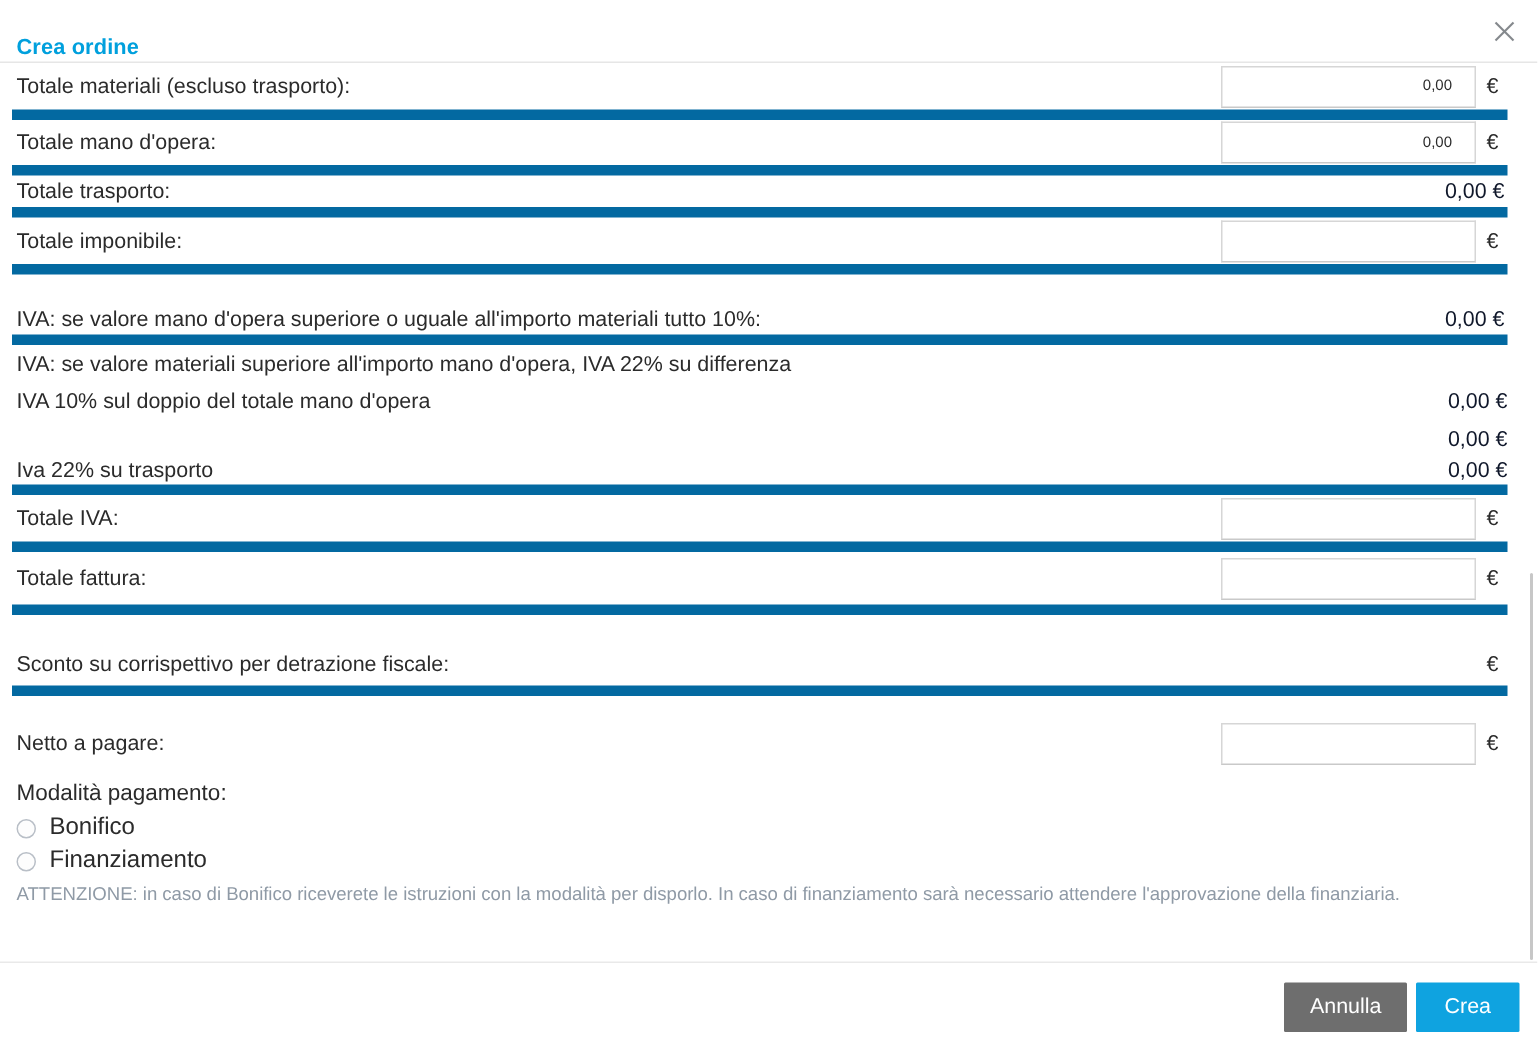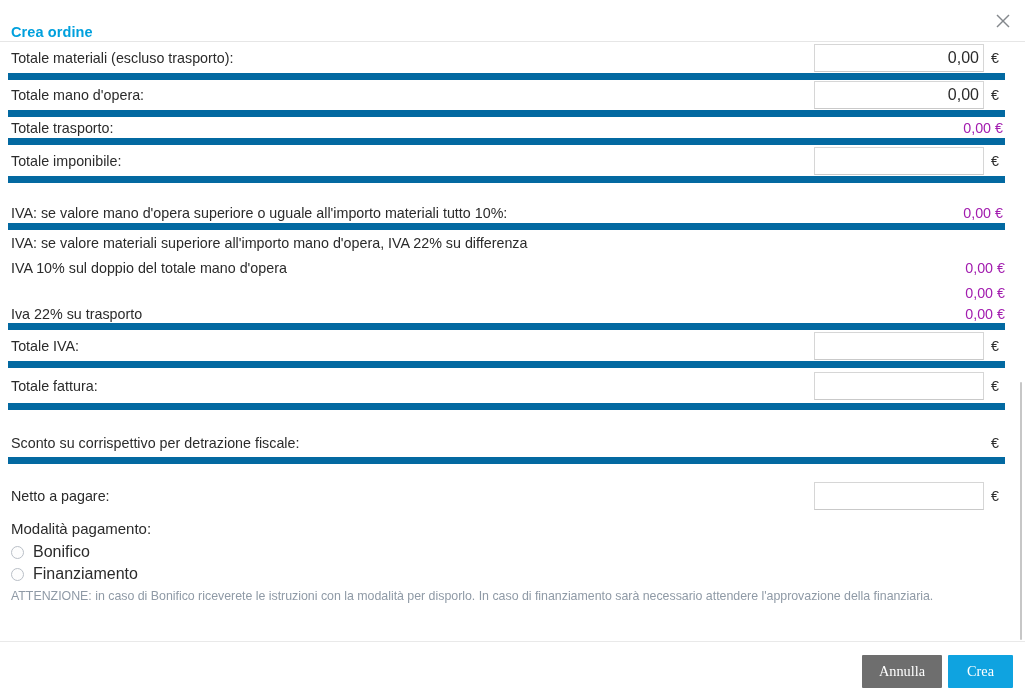--- a/index.html
+++ b/index.html
@@ -76,37 +76,37 @@
     align-items: center;
     justify-content: flex-end;
   }
   .txtinput {
     width: 170px;
     height: 28px;
     border: 1px solid #d6d6d6;
     border-bottom-color: #c9c9c9;
     background: #ffffff;
     font-family: "Liberation Sans", sans-serif;
-    font-size: 16px;
+    font-size: 10px;
     color: #2b2b2b;
     text-align: right;
-    padding: 0 4px 0 4px;
+    padding: 0 15px 0 4px;
     outline: none;
   }
   .euro {
     display: inline-block;
     font-size: 14.3px;
     color: #2b2b2b;
     text-align: left;
     width: 14px;
     margin-left: 7px;
   }
   .plainval {
     font-size: 14.3px;
-    color: #a21caf;
+    color: #0f172a;
     text-align: center;
   }
 
   
   #r-materiali   { height: 38px; }
   #r-manodopera  { height: 37px; }
   #r-trasporto   { height: 28px; }
   #r-imponibile  { height: 38px; }
   #gap-1         { height: 19px; border-bottom: 1px solid transparent; }
   #r-iva-rule1   { height: 28px; }
@@ -185,21 +185,21 @@
     height: 59px;
     border-top: 1px solid #e9e9e9;
     display: flex;
     align-items: center;
     justify-content: flex-end;
     padding-right: 12px;
     gap: 6px;
   }
   .btn {
     border: none;
-    font-family: Liberation Serif, serif;
+    font-family: Liberation Sans, sans-serif;
     font-size: 14.3px;
     color: #ffffff;
     height: 33px;
     cursor: pointer;
     padding: 0 17px;
     border-radius: 1px;
   }
   #cancel-button { background: #6e6e6e; }
   #create-button { background: #0fa3e0; padding: 0 19px; }
 </style>

